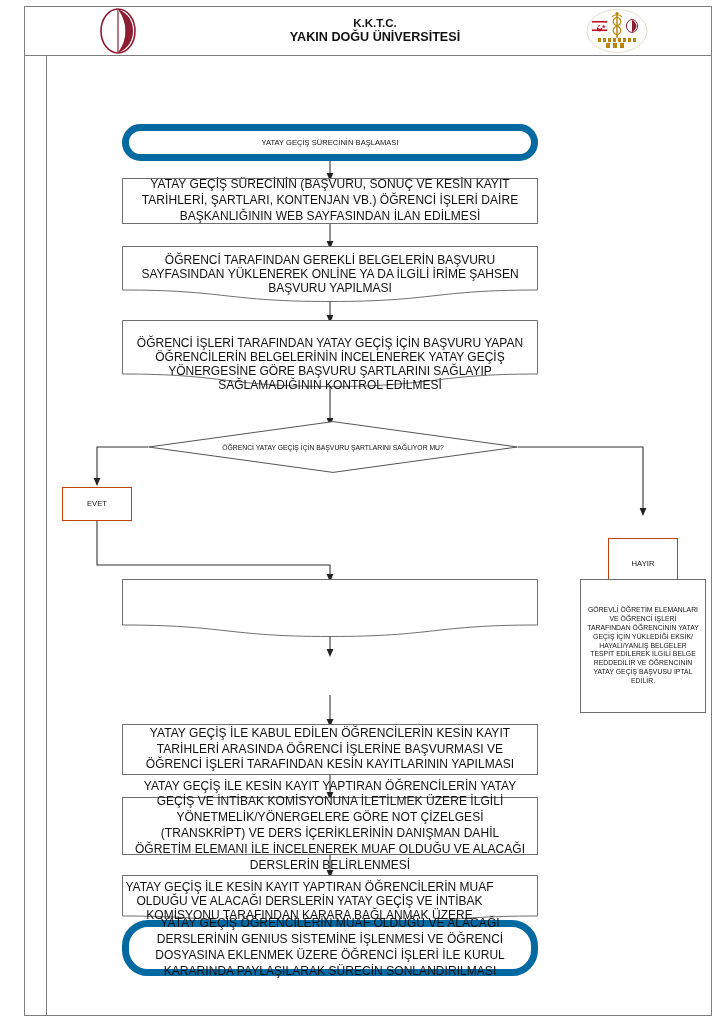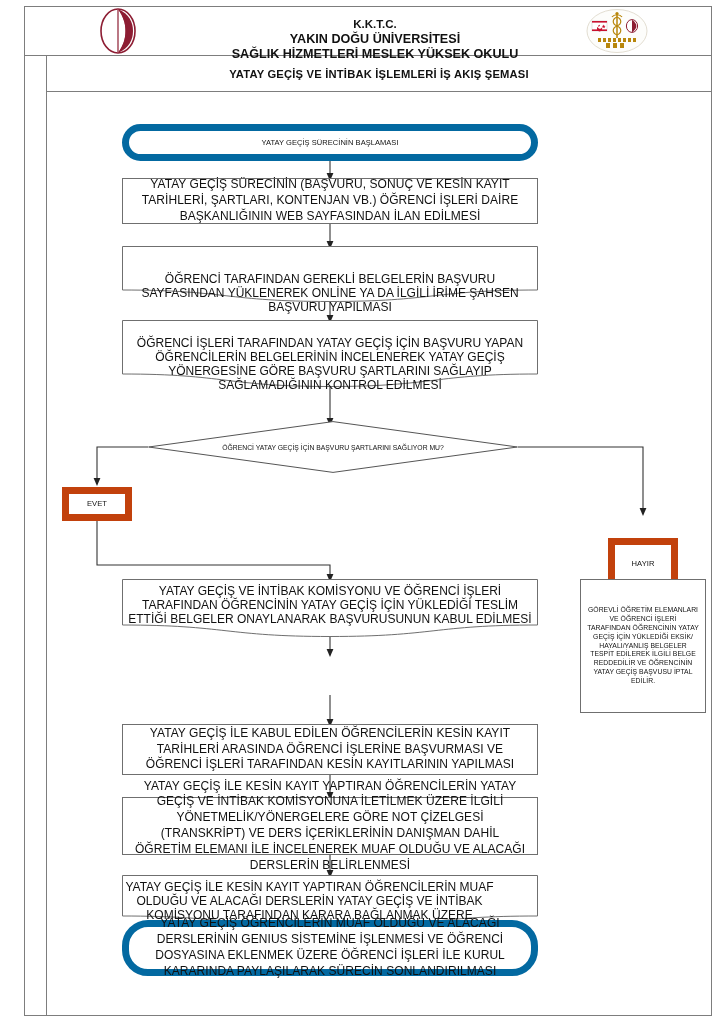--- a/index.html
+++ b/index.html
@@ -30,21 +30,21 @@
     display:flex;align-items:center;justify-content:center;
   }
   .title-band .t{
     font-size:11.2px;font-weight:bold;letter-spacing:.2px;text-align:center;
   }
 
   
   .hdr-text{
     position:absolute;left:170px;top:6px;width:410px;height:50px;
     display:flex;flex-direction:column;align-items:center;justify-content:center;
-    text-align:right;line-height:1.18;margin-top:9px;
+    text-align:right;line-height:1.18;
   }
   .hdr-text .l1{font-size:11.5px;font-weight:bold;}
   .hdr-text .l2{font-size:12.6px;font-weight:bold;}
   .hdr-text .l3{font-size:12.6px;font-weight:bold;}
 
   
   .logo-left{position:absolute;left:94px;top:7px;width:48px;height:48px;}
   .logo-right{position:absolute;left:586px;top:8px;width:62px;height:46px;}
 
   
@@ -52,21 +52,21 @@
   .node{
     position:absolute;box-sizing:border-box;
     display:flex;align-items:center;justify-content:center;
     text-align:center;color:#111;
   }
   .node .lbl{
     display:block;width:100%;padding:0 10px;box-sizing:border-box;
     line-height:1.32;letter-spacing:.05px;
   }
   .rect{border:1px solid #6f6f6f;background:#fff;}
-  .small-rect{border:7px solid #c2410c;background:#fff;font-size:7.6px;}
+  .small-rect{border:1px solid #c2410c;background:#fff;font-size:7.6px;}
   .term{border:7px solid #0369a1;background:#fff;border-radius:26px;}
   .doc-wrap{position:absolute;}
   .doc-wrap svg{position:absolute;left:0;top:0;}
   .doc-wrap .doc-text{
     position:absolute;left:0;top:0;width:100%;
     display:flex;align-items:flex-start;justify-content:center;text-align:center;
   }
   .diamond-wrap{position:absolute;}
   .diamond-wrap svg{position:absolute;left:0;top:0;}
   .diamond-wrap .dia-text{
@@ -129,26 +129,22 @@
         <rect x="20" y="35" width="4" height="5"></rect>
           <rect x="27" y="35" width="4" height="5"></rect>
         <rect x="34" y="35" width="4" height="5"></rect>
       </g>
     </svg>
   </div>
 
   <div class="hdr-text">
     <div class="l1">K.K.T.C.</div>
     <div class="l2">YAKIN DOĞU ÜNİVERSİTESİ</div>
-    <div class="l3">SAĞLIK HİZMETLERİ MESLEK YÜKSEK OKULU</div>
-  </div>
-
-  <div class="title-band">
-    <span class="t">YATAY GEÇİŞ VE İNTİBAK İŞLEMLERİ İŞ AKIŞ ŞEMASI</span>
-  </div>
+  </div>
+
 
   <svg class="connectors">
     <defs>
       <marker id="ah" markerWidth="8" markerHeight="8" refX="4" refY="4" orient="auto" markerUnits="userSpaceOnUse">
         <path d="M0,0.6 L8,4 L0,7.4 z" fill="#222"></path>
       </marker>
     </defs>
     <g stroke="#333" stroke-width="1.1" fill="none">
 
       <line x1="330" y1="160" x2="330" y2="177" marker-end="url(#ah)"></line>
@@ -186,21 +182,21 @@
     </div>
 
     <div class="node rect" style="left:122px;top:178px;width:416px;height:46px;">
       <span class="lbl f72">YATAY GEÇİŞ SÜRECİNİN (BAŞVURU, SONUÇ VE KESİN KAYIT TARİHLERİ, ŞARTLARI, KONTENJAN VB.) ÖĞRENCİ İŞLERİ DAİRE BAŞKANLIĞININ WEB SAYFASINDAN İLAN EDİLMESİ</span>
     </div>
 
     <div class="doc-wrap" style="left:122px;top:246px;width:416px;height:56px;">
       <svg width="416" height="56" viewBox="0 0 416 56" preserveAspectRatio="none">
         <path d="M0.5,0.5 L415.5,0.5 L415.5,44 C312,44 312,55.5 208,55.5 C104,55.5 104,44 0.5,44 Z" fill="#fff" stroke="#6f6f6f" stroke-width="1"></path>
       </svg>
-      <div class="doc-text" style="height:44px;margin-top:19px;">
+      <div class="doc-text" style="height:44px;">
         <span class="lbl f72" style="padding-top:7px;">ÖĞRENCİ TARAFINDAN GEREKLİ  BELGELERİN BAŞVURU SAYFASINDAN YÜKLENEREK ONLİNE YA DA İLGİLİ İRİME ŞAHSEN BAŞVURU YAPILMASI</span>
       </div>
     </div>
 
     <div class="doc-wrap" style="left:122px;top:320px;width:416px;height:67px;">
       <svg width="416" height="67" viewBox="0 0 416 67" preserveAspectRatio="none">
         <path d="M0.5,0.5 L415.5,0.5 L415.5,54 C312,54 312,66.5 208,66.5 C104,66.5 104,54 0.5,54 Z" fill="#fff" stroke="#6f6f6f" stroke-width="1"></path>
       </svg>
       <div class="doc-text" style="height:54px;">
         <span class="lbl f72" style="padding-top:16px;">ÖĞRENCİ İŞLERİ TARAFINDAN YATAY GEÇİŞ İÇİN BAŞVURU YAPAN ÖĞRENCİLERİN BELGELERİNİN İNCELENEREK YATAY GEÇİŞ YÖNERGESİNE GÖRE BAŞVURU ŞARTLARINI SAĞLAYIP SAĞLAMADIĞININ KONTROL EDİLMESİ</span>
@@ -221,23 +217,20 @@
     </div>
 
     <div class="node small-rect" style="left:608px;top:517px;width:70px;height:52px;margin-top:21px;">
       <span class="lbl">HAYIR</span>
     </div>
 
     <div class="doc-wrap" style="left:122px;top:579px;width:416px;height:58px;">
       <svg width="416" height="58" viewBox="0 0 416 58" preserveAspectRatio="none">
         <path d="M0.5,0.5 L415.5,0.5 L415.5,46 C312,46 312,57.5 208,57.5 C104,57.5 104,46 0.5,46 Z" fill="#fff" stroke="#6f6f6f" stroke-width="1"></path>
       </svg>
-      <div class="doc-text" style="height:46px;">
-        <span class="lbl f72" style="padding-top:5px;">YATAY GEÇİŞ VE İNTİBAK KOMİSYONU VE ÖĞRENCİ İŞLERİ TARAFINDAN ÖĞRENCİNİN YATAY GEÇİŞ İÇİN YÜKLEDİĞİ  TESLİM ETTİĞİ BELGELER ONAYLANARAK BAŞVURUSUNUN KABUL EDİLMESİ</span>
-      </div>
     </div>
 
 
     <div class="node rect" style="left:122px;top:797px;width:416px;height:58px;">
       <span class="lbl f72">YATAY GEÇİŞ İLE KESİN KAYIT YAPTIRAN ÖĞRENCİLERİN YATAY GEÇİŞ VE İNTİBAK KOMİSYONUNA İLETİLMEK ÜZERE İLGİLİ YÖNETMELİK/YÖNERGELERE GÖRE NOT ÇİZELGESİ (TRANSKRİPT) VE DERS İÇERİKLERİNİN DANIŞMAN DAHİL ÖĞRETİM ELEMANI İLE İNCELENEREK MUAF OLDUĞU VE ALACAĞI DERSLERİN BELİRLENMESİ</span>
     </div>
 
     <div class="node rect" style="left:122px;top:724px;width:416px;height:51px;">
       <span class="lbl f72">YATAY GEÇİŞ İLE KABUL EDİLEN ÖĞRENCİLERİN KESİN KAYIT TARİHLERİ ARASINDA ÖĞRENCİ İŞLERİNE BAŞVURMASI VE ÖĞRENCİ İŞLERİ TARAFINDAN KESİN KAYITLARININ YAPILMASI</span>
     </div>

